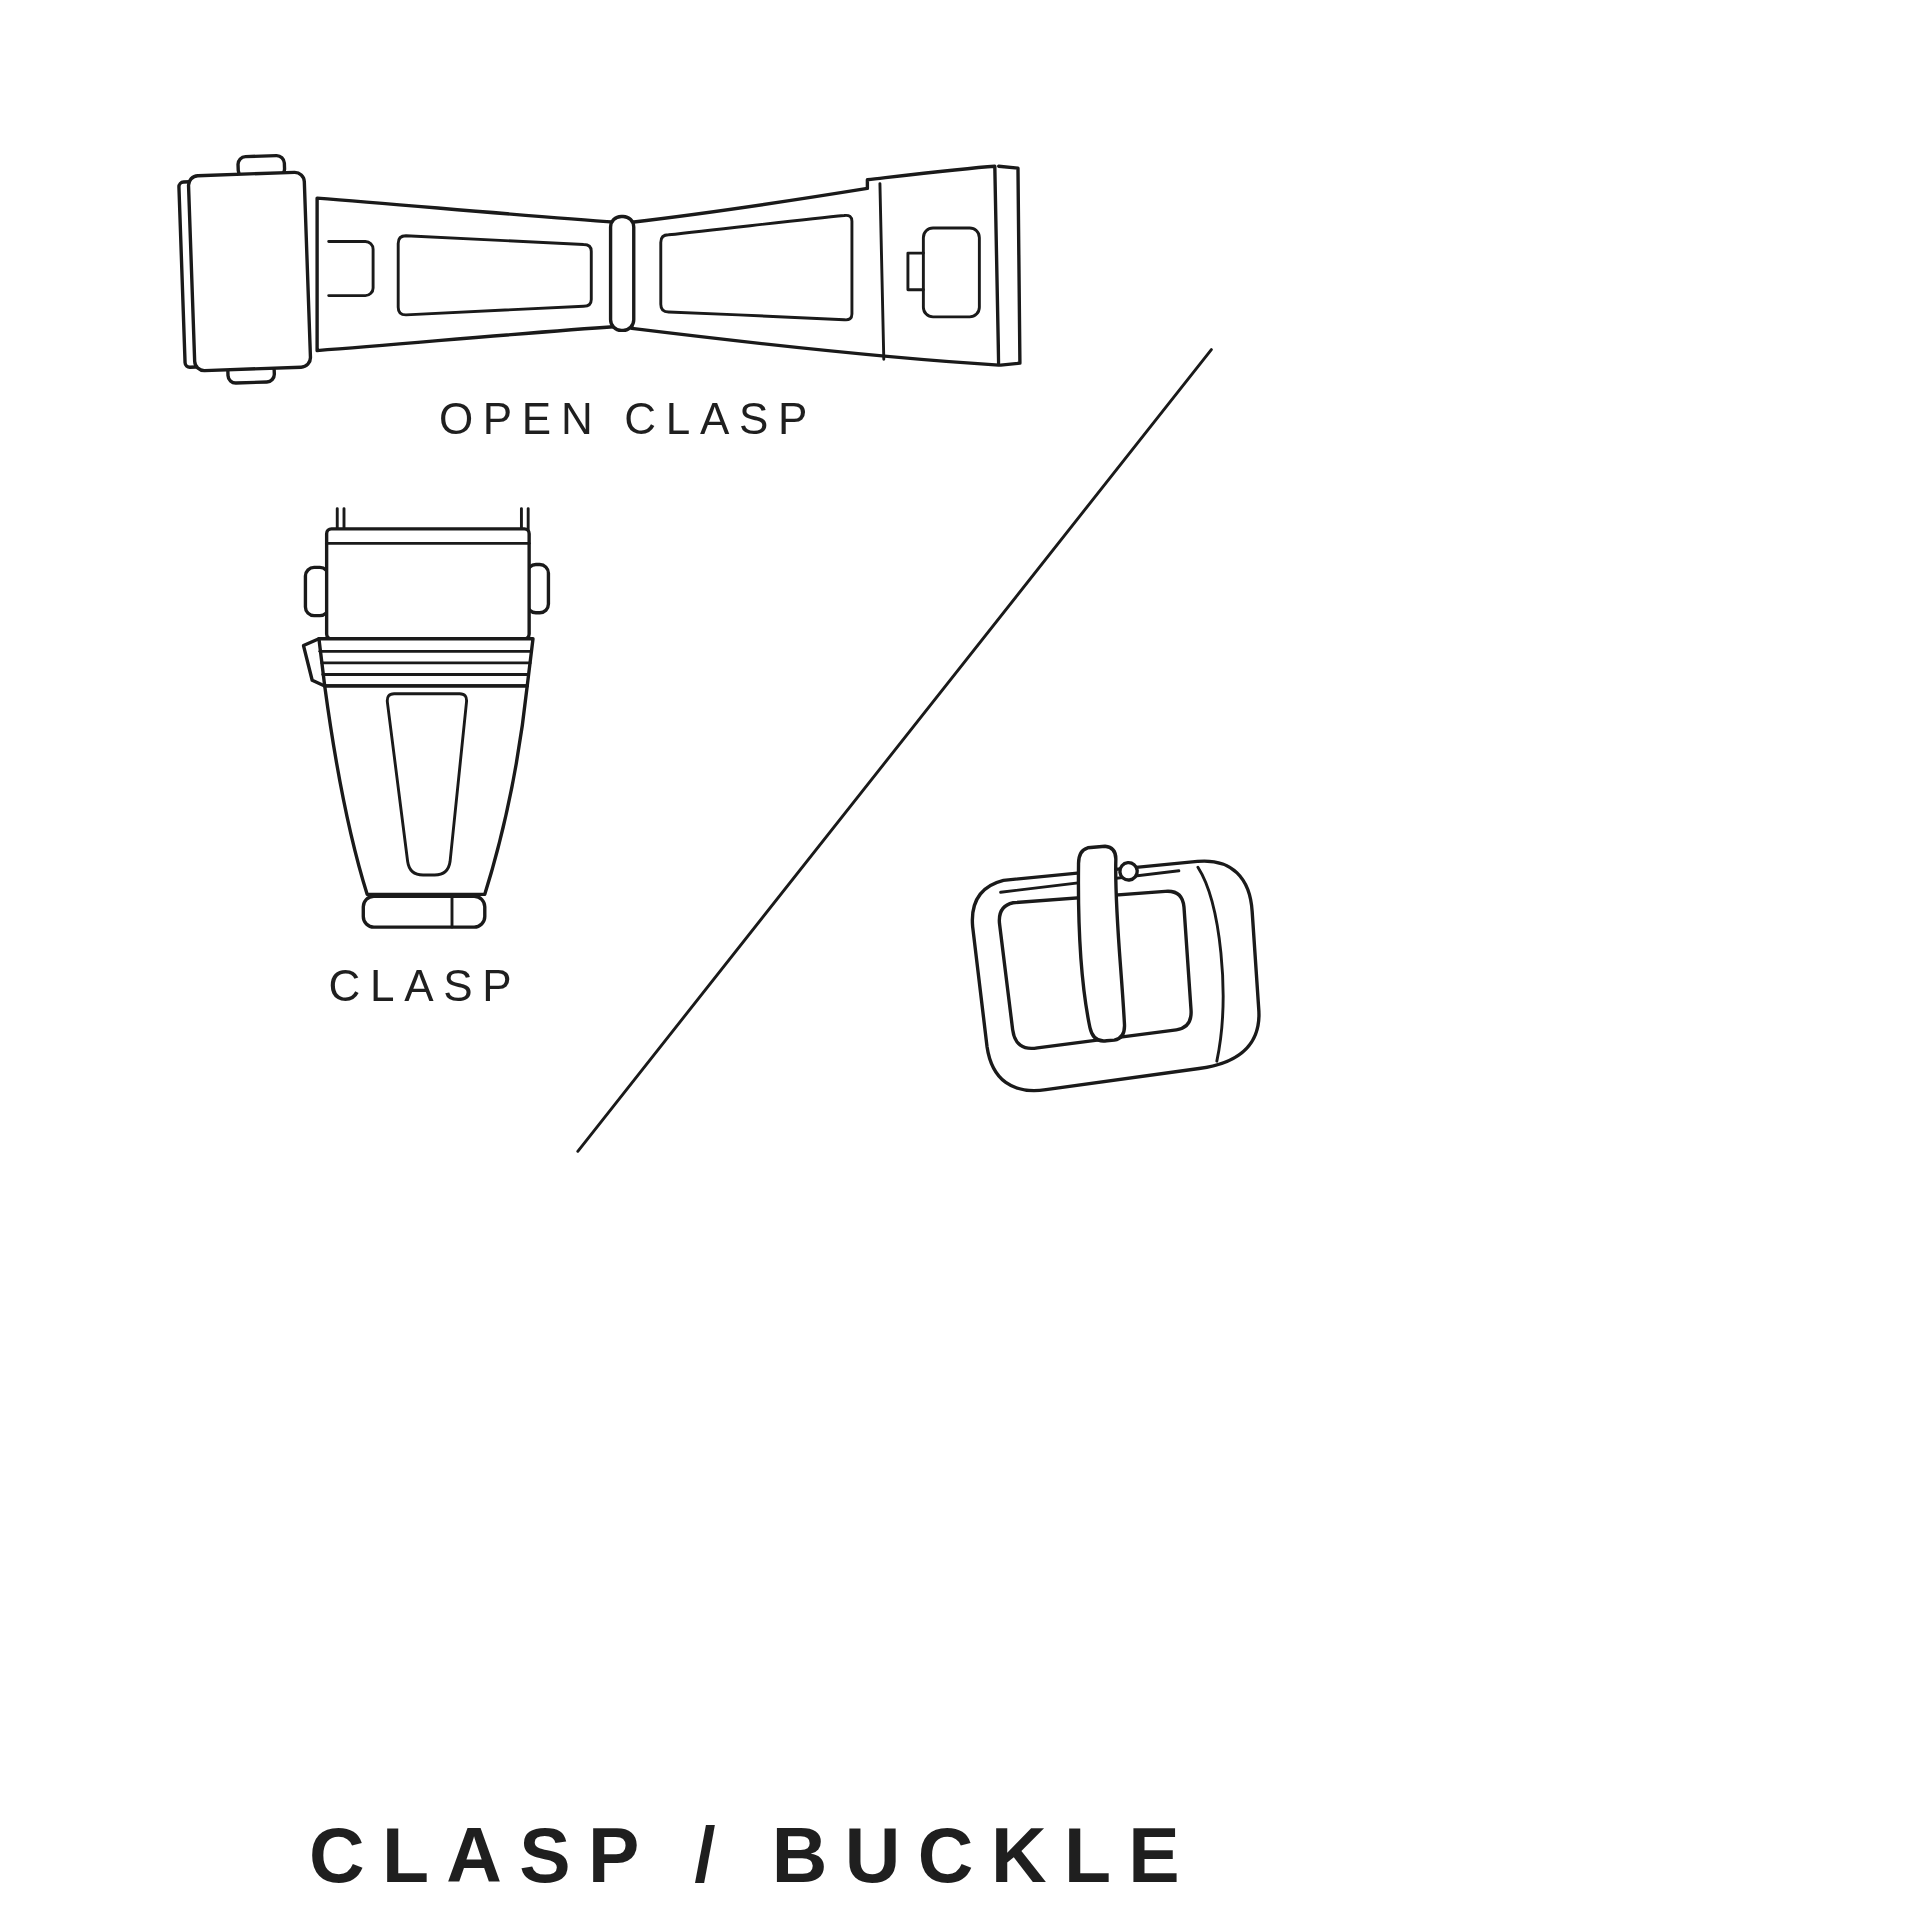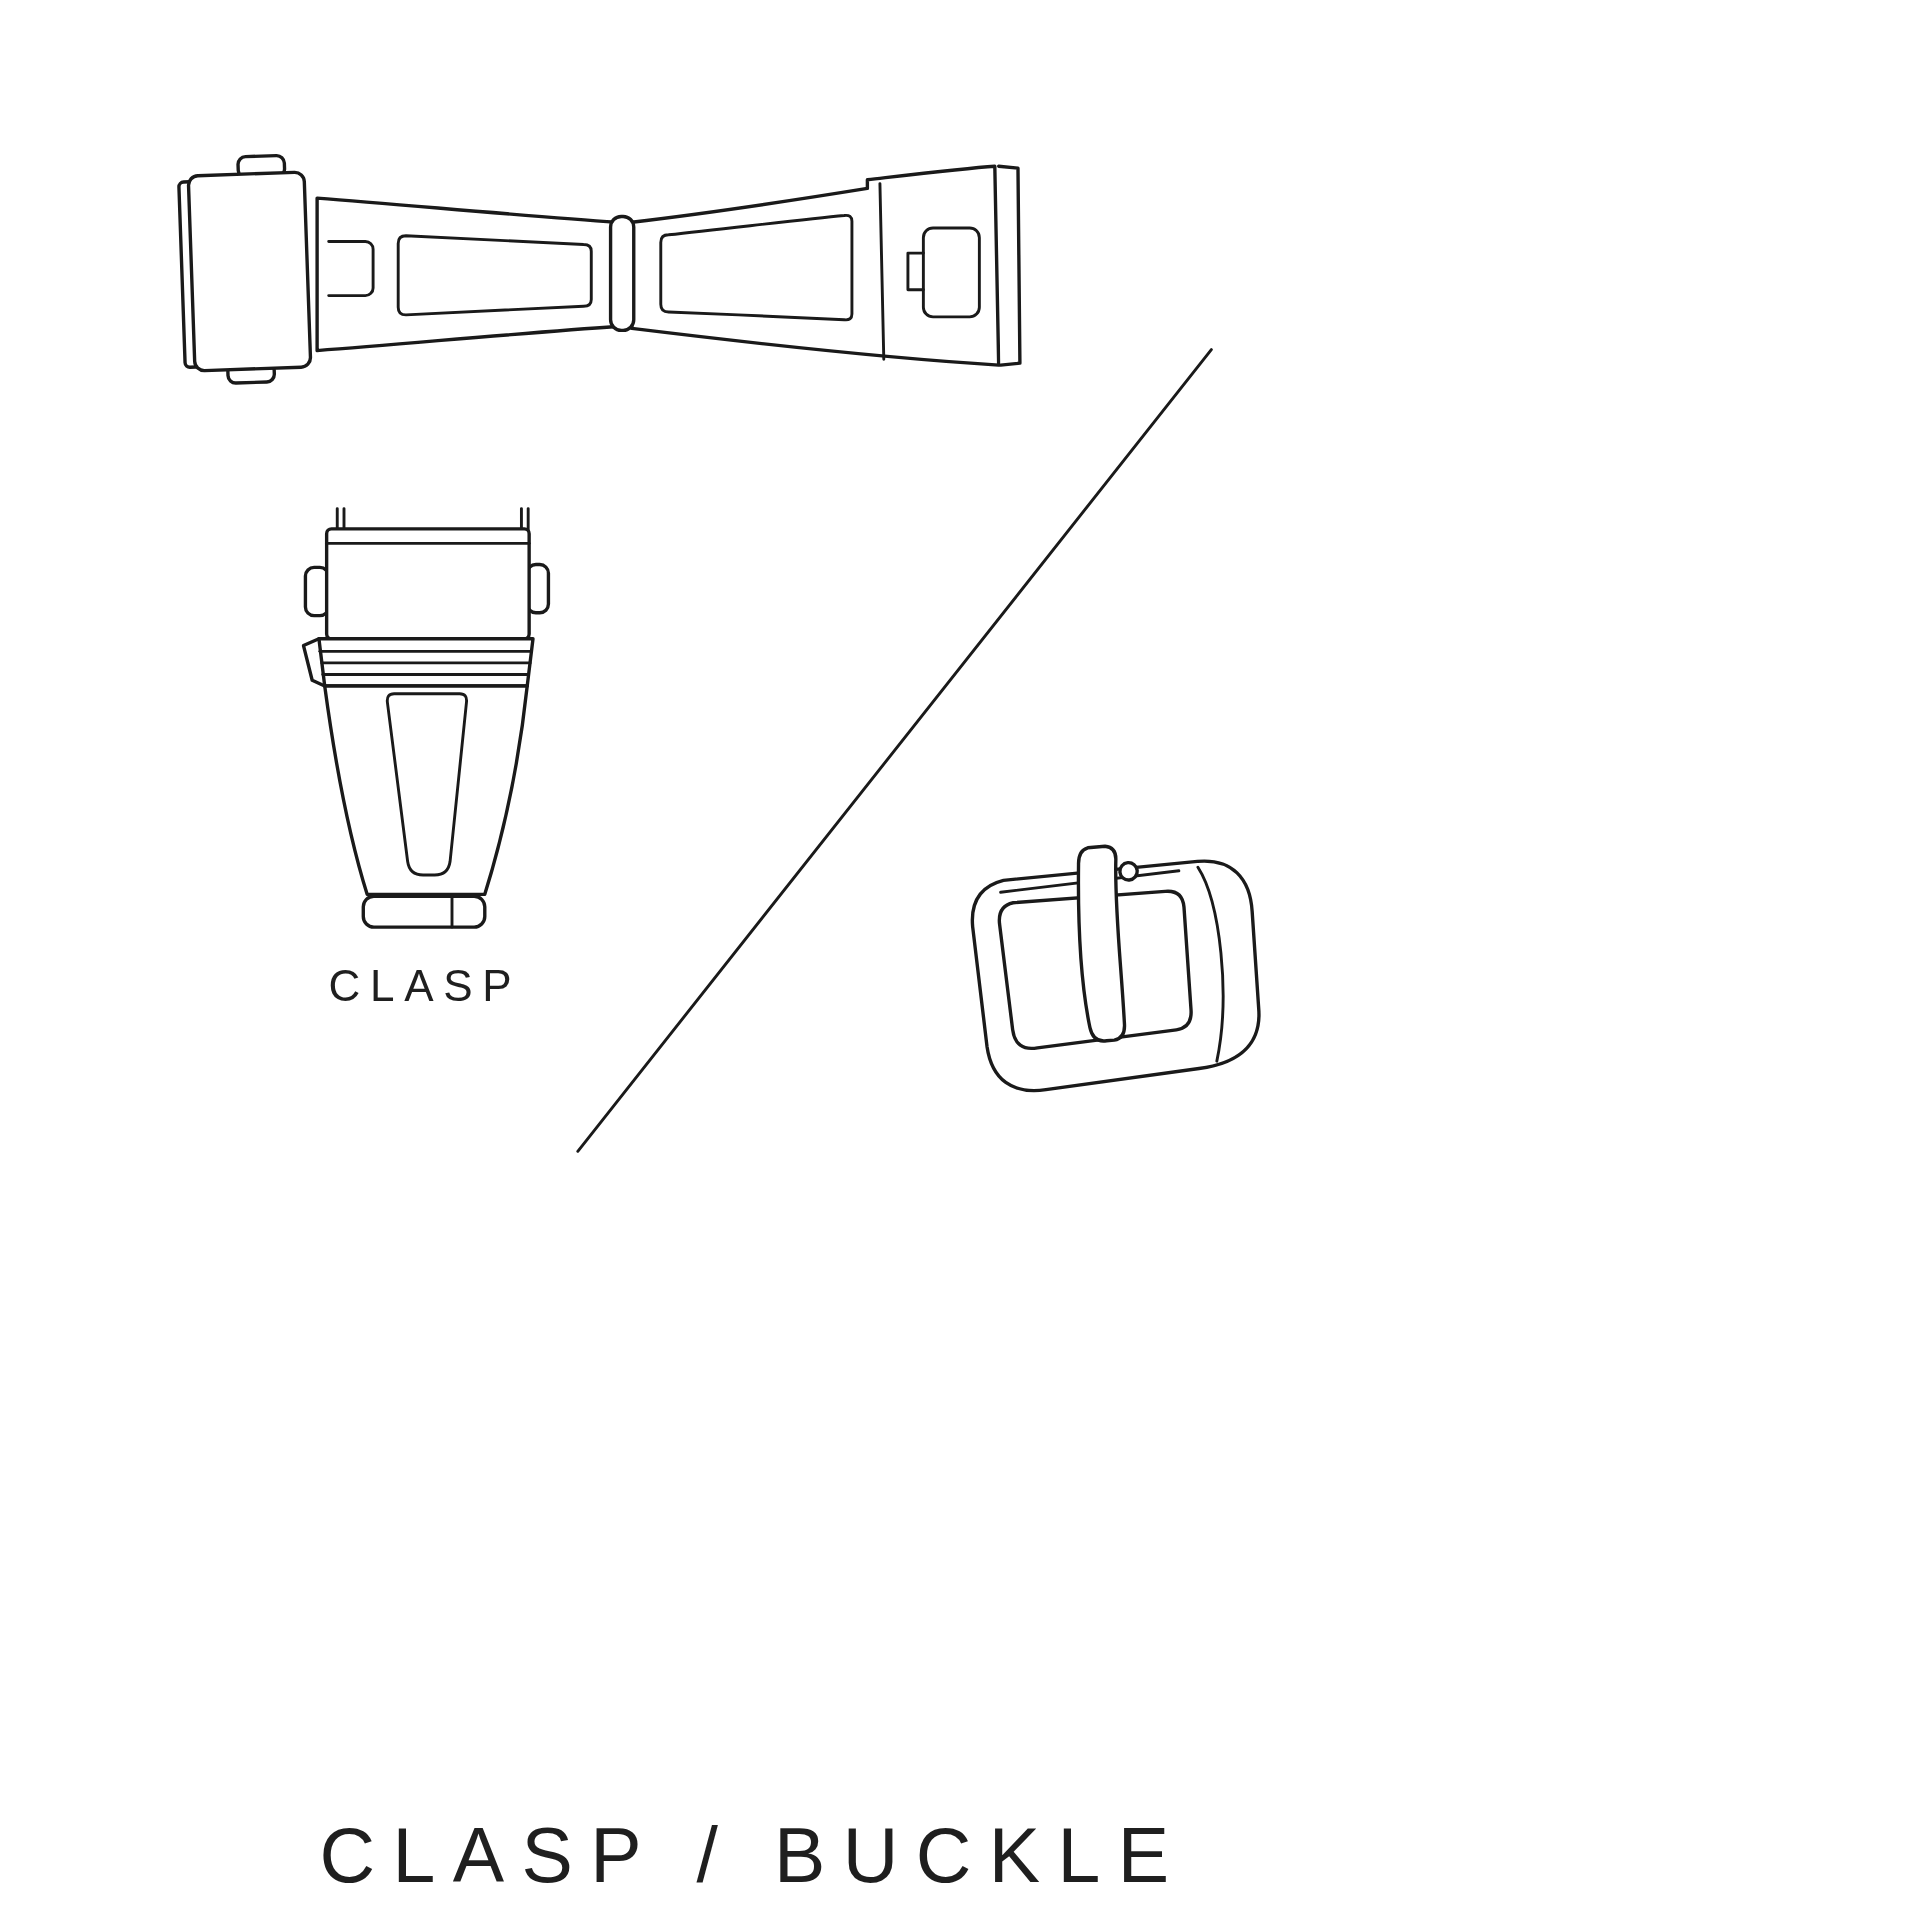--- a/index.html
+++ b/index.html
@@ -19,21 +19,21 @@
   .caption {
     color: #1f1f1f;
     font-size: 44px;
     font-weight: 400;
     letter-spacing: 9.7px;
     text-align: center;
   }
   .title {
     color: #1f1f1f;
     font-size: 77px;
-    font-weight: 400;
+    font-weight: 700;
     letter-spacing: 17.4px;
     text-align: center;
   }
   svg { display: block; }
 </style>
 </head>
 <body>
 
 <div class="canvas">
 
@@ -55,20 +55,21 @@
       <line x1="731" y1="40" x2="735" y2="222" stroke-width="3"></line>
       <path d="M512,93 C570,87 650,77 694,73 Q702,72 702,79 L702,175 Q702,182 694,181 C650,179 570,175 512,173 Q504,173 504,165 L504,101 Q504,93 512,93 Z" fill="none" stroke-width="3"></path>
       <rect x="776" y="86" width="58" height="92" rx="10" stroke-width="3"></rect>
       <path d="M776,112 h-16 v38 h16" fill="none" stroke-width="3"></path>
       <path d="M854,22 L874,24 L876,226 L856,228"></path>
 
       <rect x="452" y="74" width="24" height="118" rx="11"></rect>
     </g>
   </svg>
 
+  <div class="abs caption" style="left:174px; top:394px; width:908px;">OPEN CLASP</div>
 
   <svg class="abs" style="left:290px; top:497px;" width="270" height="434" viewBox="0 0 280 450">
     <g stroke="#1a1a1a" fill="#ffffff" stroke-width="3.5" stroke-linejoin="round" stroke-linecap="round">
 
       <path d="M49,12 L49,36 M56,12 L56,36" fill="none" stroke-width="3"></path>
       <path d="M240,12 L240,36 M247,12 L247,36" fill="none" stroke-width="3"></path>
 
       <rect x="16" y="73" width="24" height="50" rx="9"></rect>
       <rect x="246" y="70" width="22" height="50" rx="9"></rect>
 

